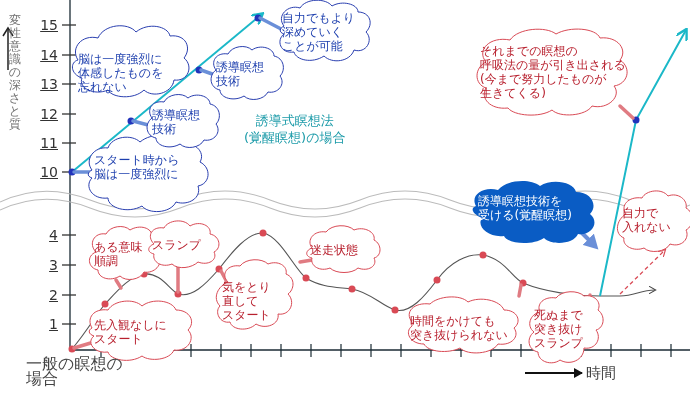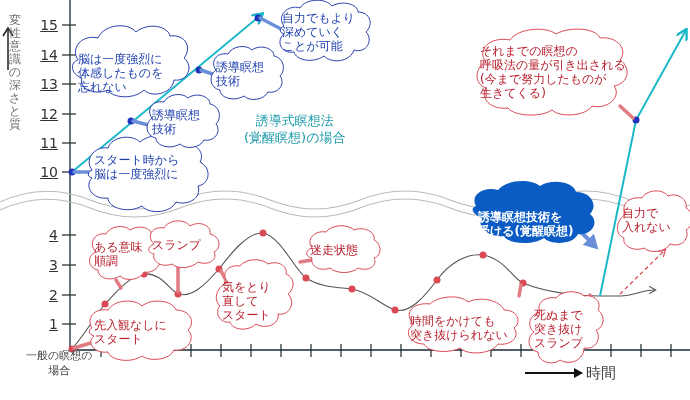--- a/index.html
+++ b/index.html
@@ -168,21 +168,21 @@
 <div class="ytick" style="left:30px;top:258px">3</div>
 <div class="ytick" style="left:30px;top:288px">2</div>
 <div class="ytick" style="left:30px;top:317px">1</div>
 
 <div class="lbl gray" style="left:586px;top:366px;font-size:15px">時間</div>
 
 <div class="lbl teal" style="left:244px;top:112px;text-align:center;font-size:13px;line-height:17px">
   <div>誘導式瞑想法</div>
   <div>(覚醒瞑想)の場合</div>
 </div>
-<div class="lbl gray" style="left:26px;top:348px;text-align:center;font-size:11px;line-height:15px">
+<div class="lbl gray" style="left:26px;top:356px;text-align:left;font-size:16px;line-height:15px">
   <div>一般の瞑想の</div>
   <div>場合</div>
 </div>
 
 <div class="lbl blue" style="left:94px;top:153px;width:104px">
   <div>スタート時から</div>
     <div>脳は一度強烈に</div>
 </div>
 <div class="lbl blue" style="left:78px;top:52px;width:106px">
   <div>脳は一度強烈に</div>
@@ -234,16 +234,16 @@
 </div>
 <div class="lbl red" style="left:534px;top:308px;width:68px">
   <div>死ぬまで</div>
     <div>突き抜け</div>
     <div>スランプ</div>
 </div>
 <div class="lbl red" style="left:622px;top:206px;width:68px">
   <div>自力で</div>
     <div>入れない</div>
 </div>
-<div class="lbl wht" style="left:478px;top:210px;width:112px;font-weight:bold">
+<div class="lbl wht" style="left:478px;top:194px;width:112px;font-weight:normal">
   <div>誘導瞑想技術を</div>
     <div>受ける(覚醒瞑想)</div>
 </div>
 
 </body></html>

